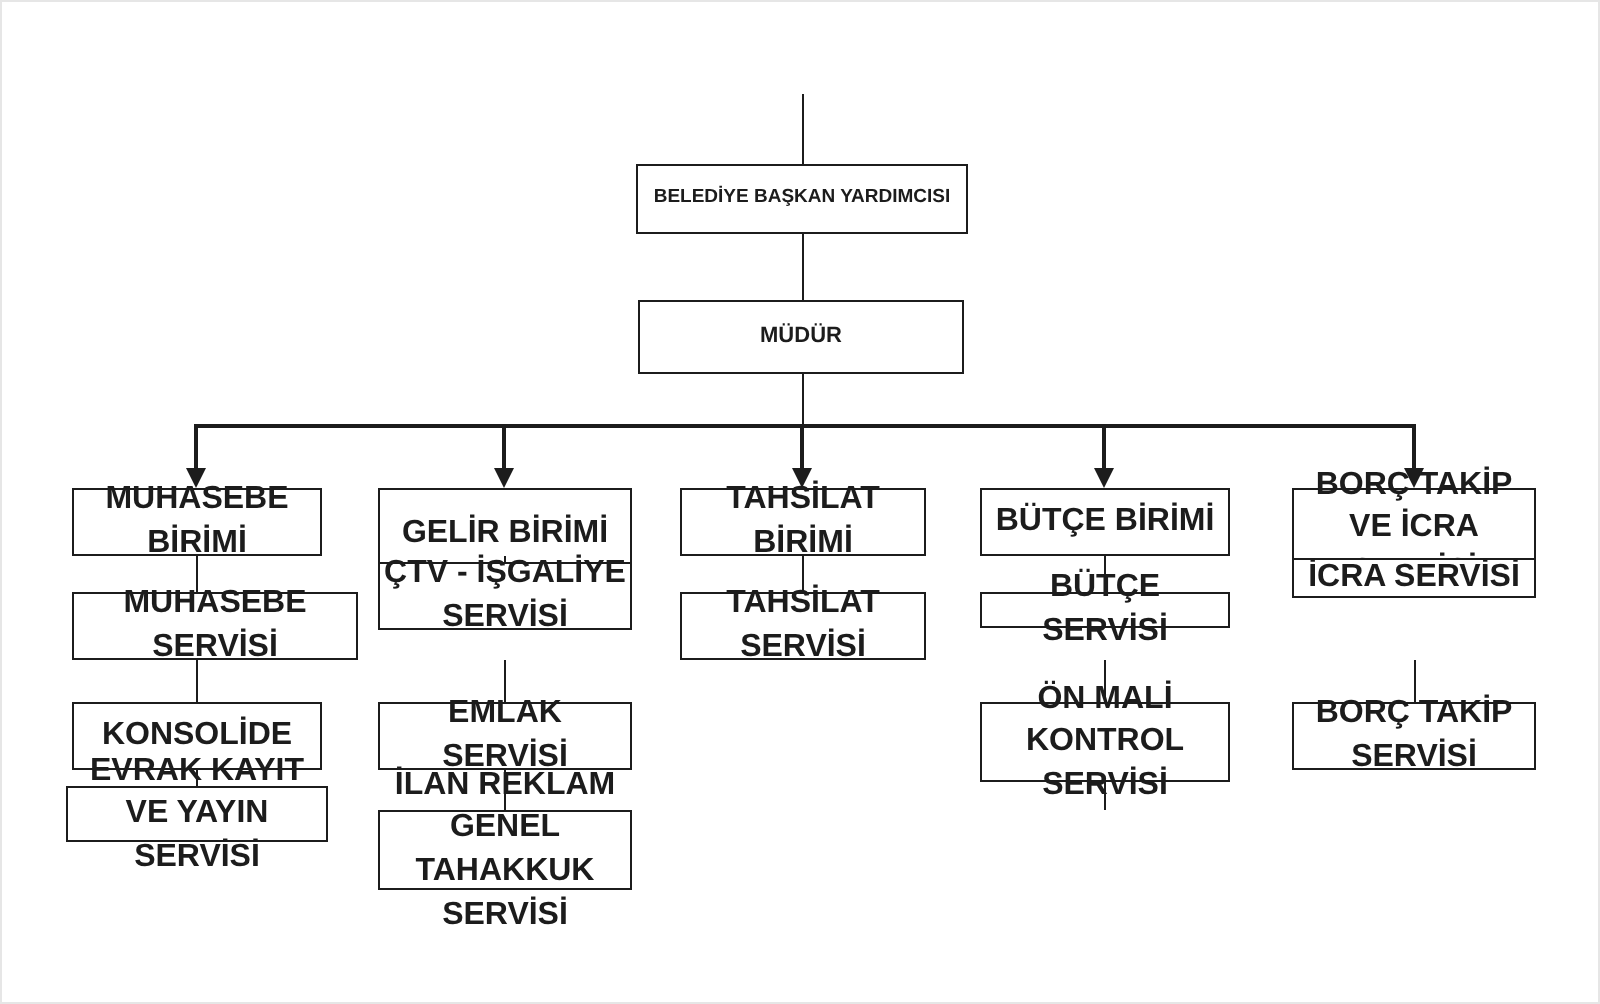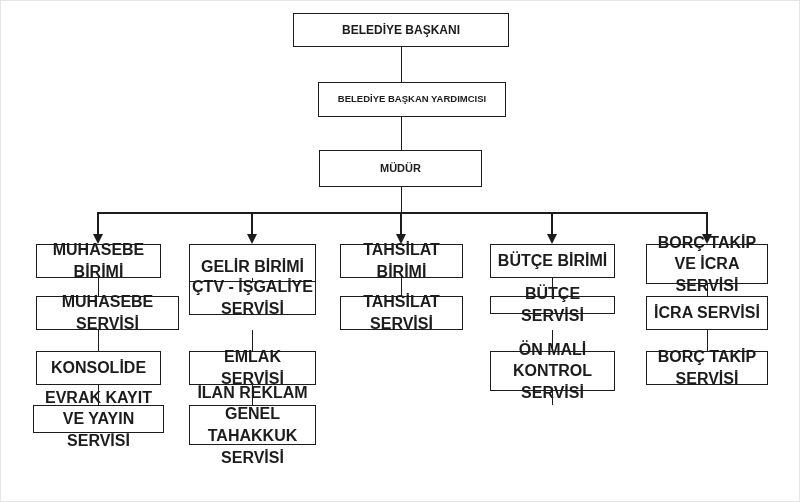--- a/index.html
+++ b/index.html
@@ -52,25 +52,24 @@
     border-left: 5px solid transparent;
     border-right: 5px solid transparent;
     border-top: 10px solid var(--line, #1c1c1c);
   }
 </style>
 </head>
 <body>
 
 <div class="canvas">
 
-  <div class="node" style="left:292px;top:12px;width:216px;height:34px;font-size:12px">BELEDİYE BAŞKANI</div>
 
   <div class="vline" style="left:400px;top:46px;height:35px"></div>
 
-  <div class="node" style="left:317px;top:81px;width:188px;height:35px;font-size:9.5px">BELEDİYE BAŞKAN YARDIMCISI</div>
+  <div class="node" style="left:317px;top:81px;width:166px;height:35px;font-size:9.5px">BELEDİYE BAŞKAN YARDIMCISI</div>
 
   <div class="vline" style="left:400px;top:116px;height:33px"></div>
 
   <div class="node" style="left:318px;top:149px;width:163px;height:37px;font-size:11px">MÜDÜR</div>
 
   <div class="vline" style="left:400px;top:186px;height:26px"></div>
 
   <div class="hline" style="left:96px;top:211px;width:611px"></div>
 
   <div class="stem" style="left:96px;top:211px;height:23px"></div>
@@ -84,21 +83,21 @@
   <div class="arrowhead" style="left:395px;top:233px"></div>
   <div class="arrowhead" style="left:546px;top:233px"></div>
   <div class="arrowhead" style="left:701px;top:233px"></div>
 
   <div class="node" style="left:35px;top:243px;width:125px;height:34px">MUHASEBE BİRİMİ</div>
   <div class="vline" style="left:97px;top:277px;height:18px"></div>
   <div class="node" style="left:35px;top:295px;width:143px;height:34px">MUHASEBE SERVİSİ</div>
   <div class="vline" style="left:97px;top:329px;height:21px"></div>
   <div class="node" style="left:35px;top:350px;width:125px;height:34px">KONSOLİDE</div>
   <div class="vline" style="left:97px;top:384px;height:20px"></div>
-  <div class="node" style="left:32px;top:404px;width:131px;height:28px">EVRAK KAYIT VE YAYIN SERVİSİ</div>
+  <div class="node" style="left:32px;top:392px;width:131px;height:28px">EVRAK KAYIT VE YAYIN SERVİSİ</div>
 
   <div class="node" style="left:188px;top:243px;width:127px;height:46px">GELİR BİRİMİ</div>
   <div class="vline" style="left:251px;top:277px;height:18px"></div>
   <div class="node" style="left:188px;top:280px;width:127px;height:34px">ÇTV - İŞGALİYE SERVİSİ</div>
   <div class="vline" style="left:251px;top:329px;height:21px"></div>
   <div class="node" style="left:188px;top:350px;width:127px;height:34px">EMLAK SERVİSİ</div>
   <div class="vline" style="left:251px;top:384px;height:20px"></div>
   <div class="node" style="left:188px;top:404px;width:127px;height:40px">İLAN REKLAM GENEL TAHAKKUK SERVİSİ</div>
 
   <div class="node" style="left:339px;top:243px;width:123px;height:34px">TAHSİLAT BİRİMİ</div>
@@ -107,17 +106,17 @@
 
   <div class="node" style="left:489px;top:243px;width:125px;height:34px">BÜTÇE BİRİMİ</div>
   <div class="vline" style="left:551px;top:277px;height:18px"></div>
   <div class="node" style="left:489px;top:295px;width:125px;height:18px">BÜTÇE SERVİSİ</div>
   <div class="vline" style="left:551px;top:329px;height:21px"></div>
   <div class="node" style="left:489px;top:350px;width:125px;height:40px">ÖN MALİ KONTROL SERVİSİ</div>
   <div class="vline" style="left:551px;top:390px;height:14px"></div>
 
   <div class="node" style="left:645px;top:243px;width:122px;height:40px">BORÇ TAKİP VE İCRA SERVİSİ</div>
   <div class="vline" style="left:706px;top:283px;height:12px"></div>
-  <div class="node" style="left:645px;top:295px;width:122px;height:34px">İCRA SERVİSİ</div>
+  <div class="node" style="left:645px;top:278px;width:122px;height:20px">İCRA SERVİSİ</div>
   <div class="vline" style="left:706px;top:329px;height:21px"></div>
   <div class="node" style="left:645px;top:350px;width:122px;height:34px">BORÇ TAKİP SERVİSİ</div>
 
 </div>
 
 </body></html>

